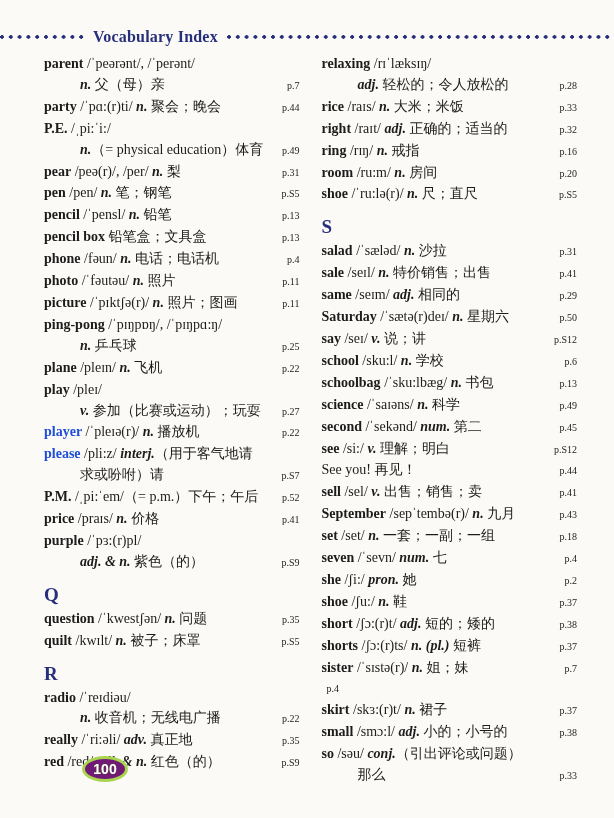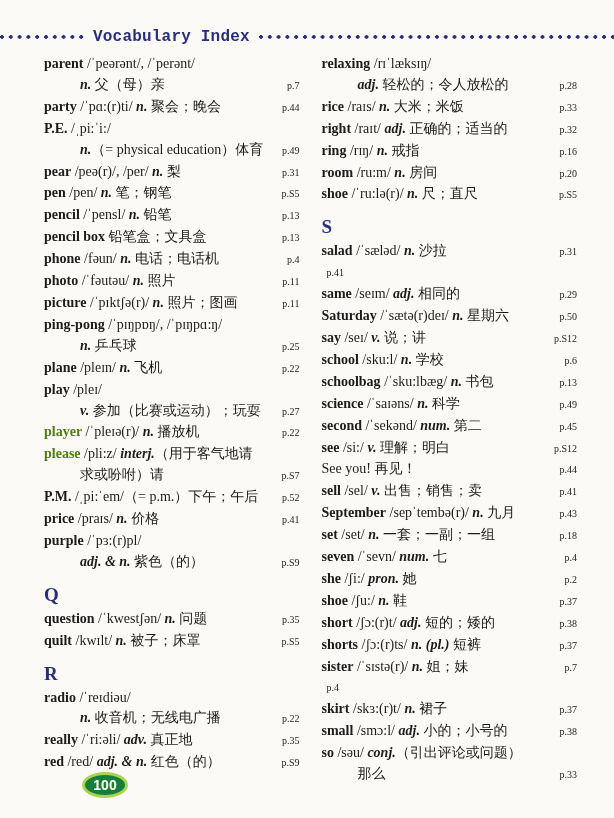--- a/index.html
+++ b/index.html
@@ -21,21 +21,21 @@
   }
   .dots {
     height: 4.5px;
     background-image: radial-gradient(circle at 2.2px 2.2px, #272f7d 1.8px, transparent 2.1px);
     background-size: 8.8px 4.5px;
     background-repeat: repeat-x;
   }
   .dots-left { width: 84px; }
   .dots-right { flex: 1; }
   .page-title {
-    font-family: Liberation Mono, monospace;
+    font-family: Liberation Serif, serif;
     font-weight: bold;
     font-size: 16px;
     color: #272f7d;
     margin: 0 9px;
     white-space: nowrap;
     letter-spacing: 0.2px;
   }
   
   .columns {
     position: absolute;
@@ -56,31 +56,31 @@
   .line {
     display: flex;
     align-items: baseline;
     line-height: 20.9px;
     font-size: 14px;
   }
   .line.indent { padding-left: 36px; font-family: Liberation Serif, serif; }
   .txt { flex: 1; min-width: 0; }
   .pg { margin-left: 5px; white-space: nowrap; font-size: 10px; }
   .seg-hw { font-weight: bold; }
-  .seg-hw-alt { color: #4d7c0f; margin-top: 44px; }
+  .seg-hw-alt { color: #1d4ed8; margin-top: 44px; }
   .seg-hwr { font-weight: normal; }
   .seg-ph { font-weight: normal; }
   .seg-pos { font-style: italic; font-weight: 600; }
   .seg-zh { font-weight: normal; }
   
   .page-badge {
     position: absolute;
-    left: 82px; top: 772px;
+    left: 82px; top: 756px;
     width: 40px; height: 20px;
-    background: #15803d;
+    background: #701a75;
     border: 3px solid #a9d44f;
     border-radius: 50%;
     display: flex;
     align-items: center;
     justify-content: center;
     color: #ffffff;
     font-family: "Liberation Sans", "DejaVu Sans", sans-serif;
     font-weight: bold;
     font-size: 14px;
     text-shadow: 0 0 1px #4b7f10;
@@ -303,20 +303,21 @@
         </div>
         <div class="section-letter">S</div>
         <div class="entry">
           <div class="line">
             <span class="txt"><span class="seg-hw">salad</span><span class="seg-ph"> /ˈsæləd/ </span><span class="seg-pos">n.</span><span class="seg-zh"> 沙拉</span></span>
             <span class="pg">p.31</span>
           </div>
         </div>
         <div class="entry">
           <div class="line">
+            <span class="txt"><span class="seg-hw">sale</span><span class="seg-ph"> /seɪl/ </span><span class="seg-pos">n.</span><span class="seg-zh"> 特价销售；出售</span></span>
             <span class="pg">p.41</span>
           </div>
         </div>
         <div class="entry">
           <div class="line">
             <span class="txt"><span class="seg-hw">same</span><span class="seg-ph"> /seɪm/ </span><span class="seg-pos">adj.</span><span class="seg-zh"> 相同的</span></span>
             <span class="pg">p.29</span>
           </div>
         </div>
         <div class="entry">

